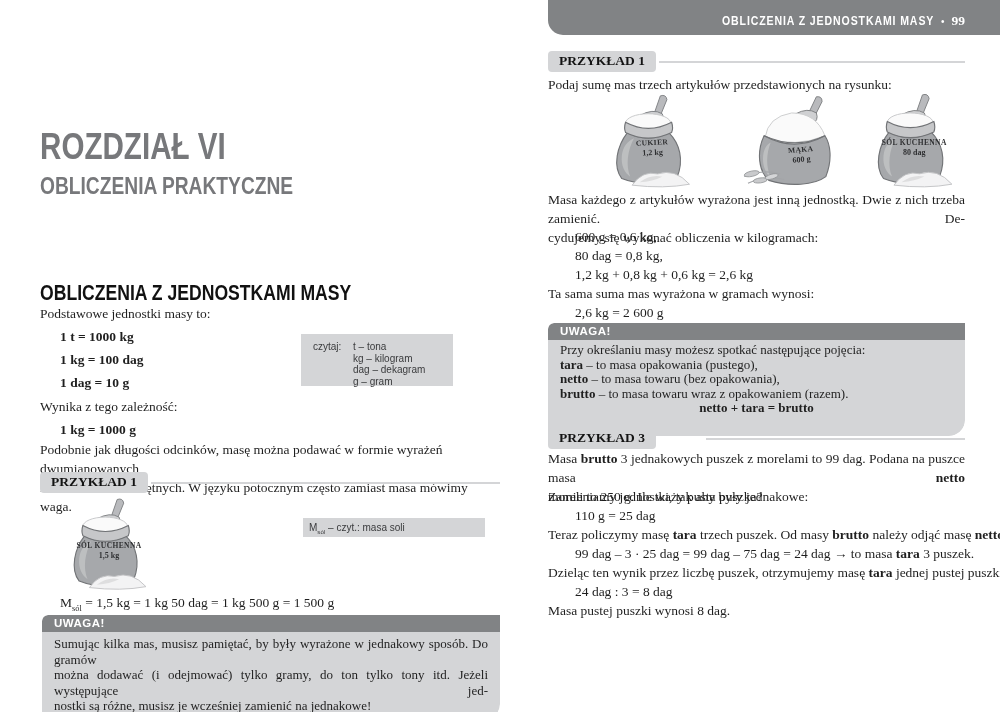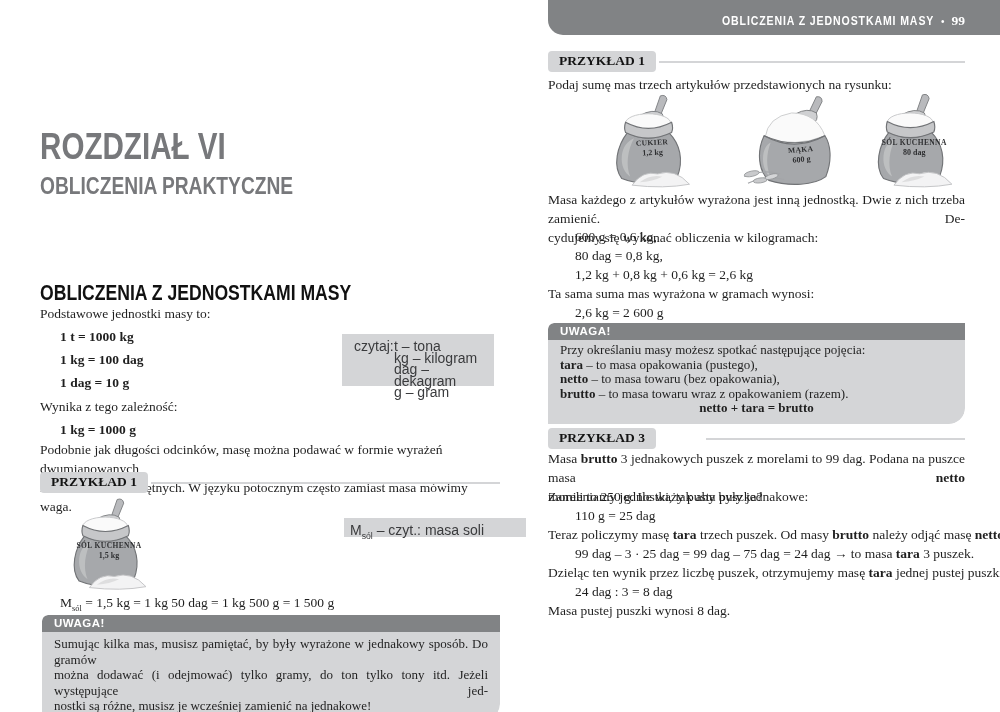--- a/index.html
+++ b/index.html
@@ -19,21 +19,21 @@
           font-family:"Liberation Serif",serif;font-weight:bold;font-size:13.5px;color:#131313;white-space:nowrap;}
   .ex-line{flex:1;height:2px;background:#d4d5d7;margin-left:3px;}
   
   .uwaga{border-radius:6px 0 16px 0;overflow:hidden;}
   .uwaga-head{background:#818385;color:#fff;font-family:"Liberation Sans",sans-serif;
               font-weight:bold;font-size:11.5px;padding:2px 0 3px 12px;letter-spacing:.5px;
               border-radius:6px 0 0 0;}
   .uwaga-body{background:#d4d5d7;padding:4px 12px 6px;border-radius:0 0 16px 0;}
   .uwaga-body .ln{font-size:13px;line-height:15.5px;}
   
-  .info-box{background:#d4d5d7;font-family:"Liberation Sans",sans-serif;font-size:14px;color:#3a3b3d;margin-left:41px;}
+  .info-box{background:#d4d5d7;font-family:"Liberation Sans",sans-serif;font-size:10px;color:#3a3b3d;}
   
   .page-head{background:#818385;border-bottom-left-radius:15px;display:flex;
              justify-content:flex-end;align-items:flex-end;padding:0 35px 8px 0;gap:7px;}
   .page-head .t{display:inline-block;transform:scaleX(.88);transform-origin:100% 50%;
                 font-family:"Liberation Sans",sans-serif;font-weight:bold;font-size:12px;
                 letter-spacing:1px;color:#fff;line-height:1;}
   .page-head .sep{color:#fff;font-size:10px;line-height:1;font-family:"Liberation Sans",sans-serif;}
   .page-head .num{color:#fff;font-weight:bold;font-size:13.5px;line-height:1;
                   font-family:Liberation Serif, serif;}
   
@@ -195,21 +195,21 @@
 
   <div class="abs serif" style="left:575px;top:227px;">600 g = 0,6 kg,</div>
   <div class="abs serif" style="left:575px;top:246px;">80 dag = 0,8 kg,</div>
   <div class="abs serif" style="left:575px;top:265px;">1,2 kg + 0,8 kg + 0,6 kg = 2,6 kg</div>
 
   <div class="abs serif" style="left:548px;top:284px;">Ta sama suma mas wyrażona w gramach wynosi:</div>
   <div class="abs serif" style="left:575px;top:303px;">2,6 kg = 2 600 g</div>
 
   <div class="abs uwaga" style="left:548px;top:323px;width:417px;">
     <div class="uwaga-head">UWAGA!</div>
-    <div class="uwaga-body" style="padding:3px 12px 8px;">
+    <div class="uwaga-body" style="padding:3px 12px 20px;">
       <div class="ln" style="line-height:14.5px;">Przy określaniu masy możesz spotkać następujące pojęcia:</div>
       <div class="ln" style="line-height:14.5px;"><b>tara</b><span> – to masa opakowania (pustego),</span></div>
       <div class="ln" style="line-height:14.5px;"><b>netto</b><span> – to masa towaru (bez opakowania),</span></div>
       <div class="ln" style="line-height:14.5px;"><b>brutto</b><span> – to masa towaru wraz z opakowaniem (razem).</span></div>
       <div class="ln bold" style="line-height:14.5px;text-align:center;">netto + tara = brutto</div>
     </div>
   </div>
 
   <div class="abs ex-row" style="left:548px;top:428px;width:417px;gap:47px;">
     <span class="ex-box">PRZYKŁAD 3</span>

